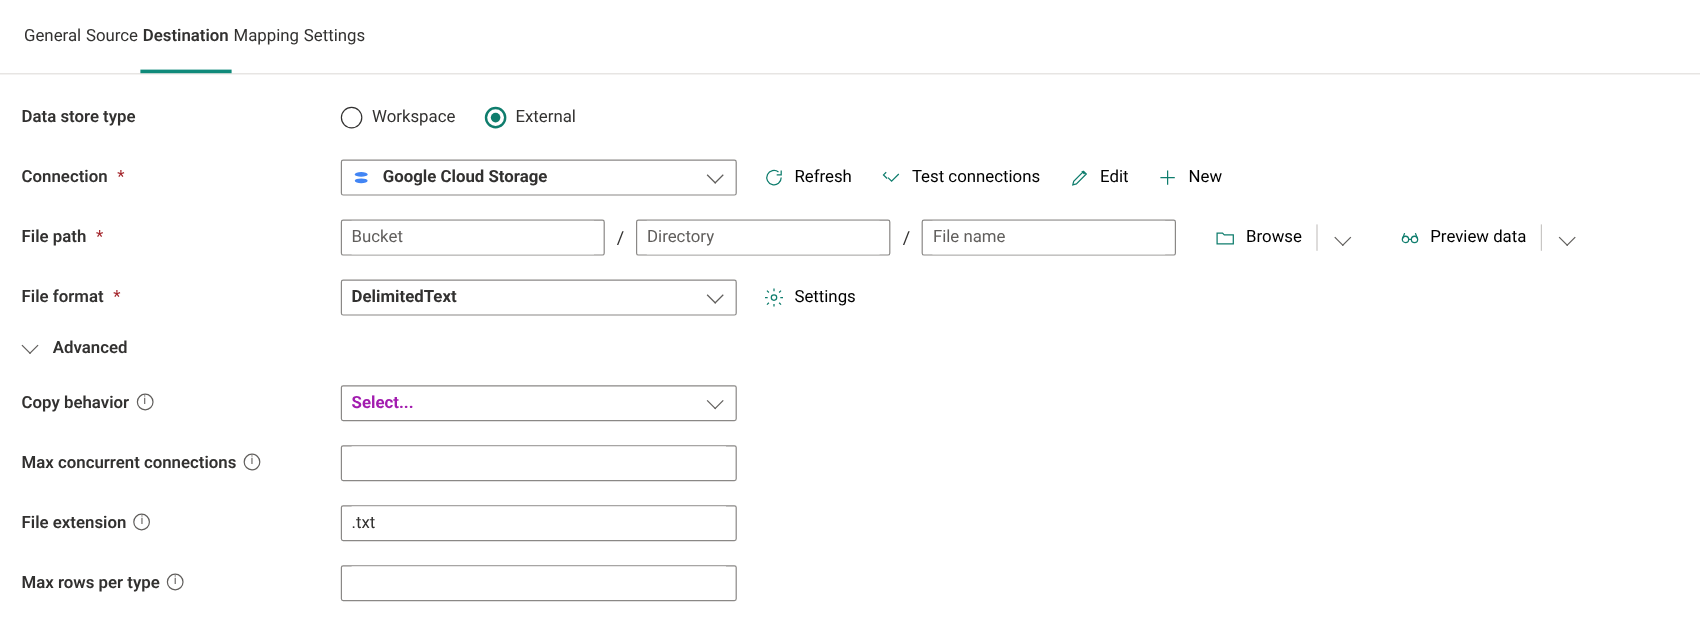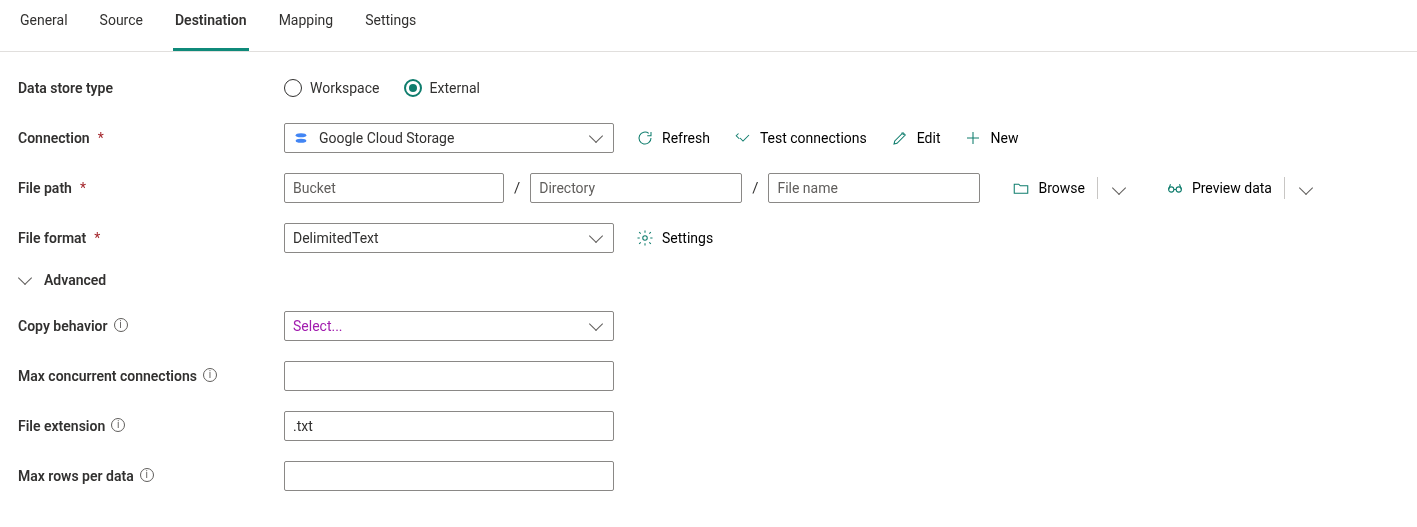--- a/index.html
+++ b/index.html
@@ -9,24 +9,23 @@
     font-size: 14px;
     color: #323130;
     background: #fff;
     width: 1417px;
   }
 
   
   .tabs {
     display: flex;
     align-items: flex-end;
-    gap: 28px;
     padding: 0 18px;
     border-bottom: 1px solid #e1dfdd;
-    height: 52px;
+    height: 62px;
   }
   .tab {
     padding: 0 2px 10px 2px;
     cursor: pointer;
     color: #323130;
     line-height: 36px;
     border-bottom: 3px solid transparent;
   }
   .tab.active {
     font-weight: 600;
@@ -95,21 +94,21 @@
     background: #fff;
     padding: 0 8px;
     font-size: 14px;
     color: #323130;
     display: flex;
     align-items: center;
     gap: 8px;
     position: relative;
   }
   .select { justify-content: space-between; cursor: pointer; }
-  .select .value { flex: 1; overflow: hidden; white-space: nowrap; text-overflow: ellipsis; }
+  .select .value { flex: 1; overflow: hidden; white-space: nowrap; text-overflow: ellipsis; font-weight: bold; }
   .chev {
     width: 10px; height: 10px;
     border-right: 1.5px solid #605e5c;
     border-bottom: 1.5px solid #605e5c;
     transform: rotate(45deg);
     margin-right: 4px;
     margin-top: -4px;
   }
   .w330 { width: 330px; }
   .w220 { width: 220px; }
@@ -374,21 +373,21 @@
     </div>
     <div class="controls-col">
       <div class="textfield w330">
         <input type="text" value=".txt" style="">
       </div>
     </div>
   </div>
 
   <div class="row">
     <div class="label-col">
-      <span class="bold">Max rows per data</span>
+      <span class="bold">Max rows per type</span>
       <span class="info-icon">i</span>
     </div>
     <div class="controls-col">
       <div class="textfield w330">
         <input type="text" value="" style="">
       </div>
     </div>
   </div>
 
 </div>

